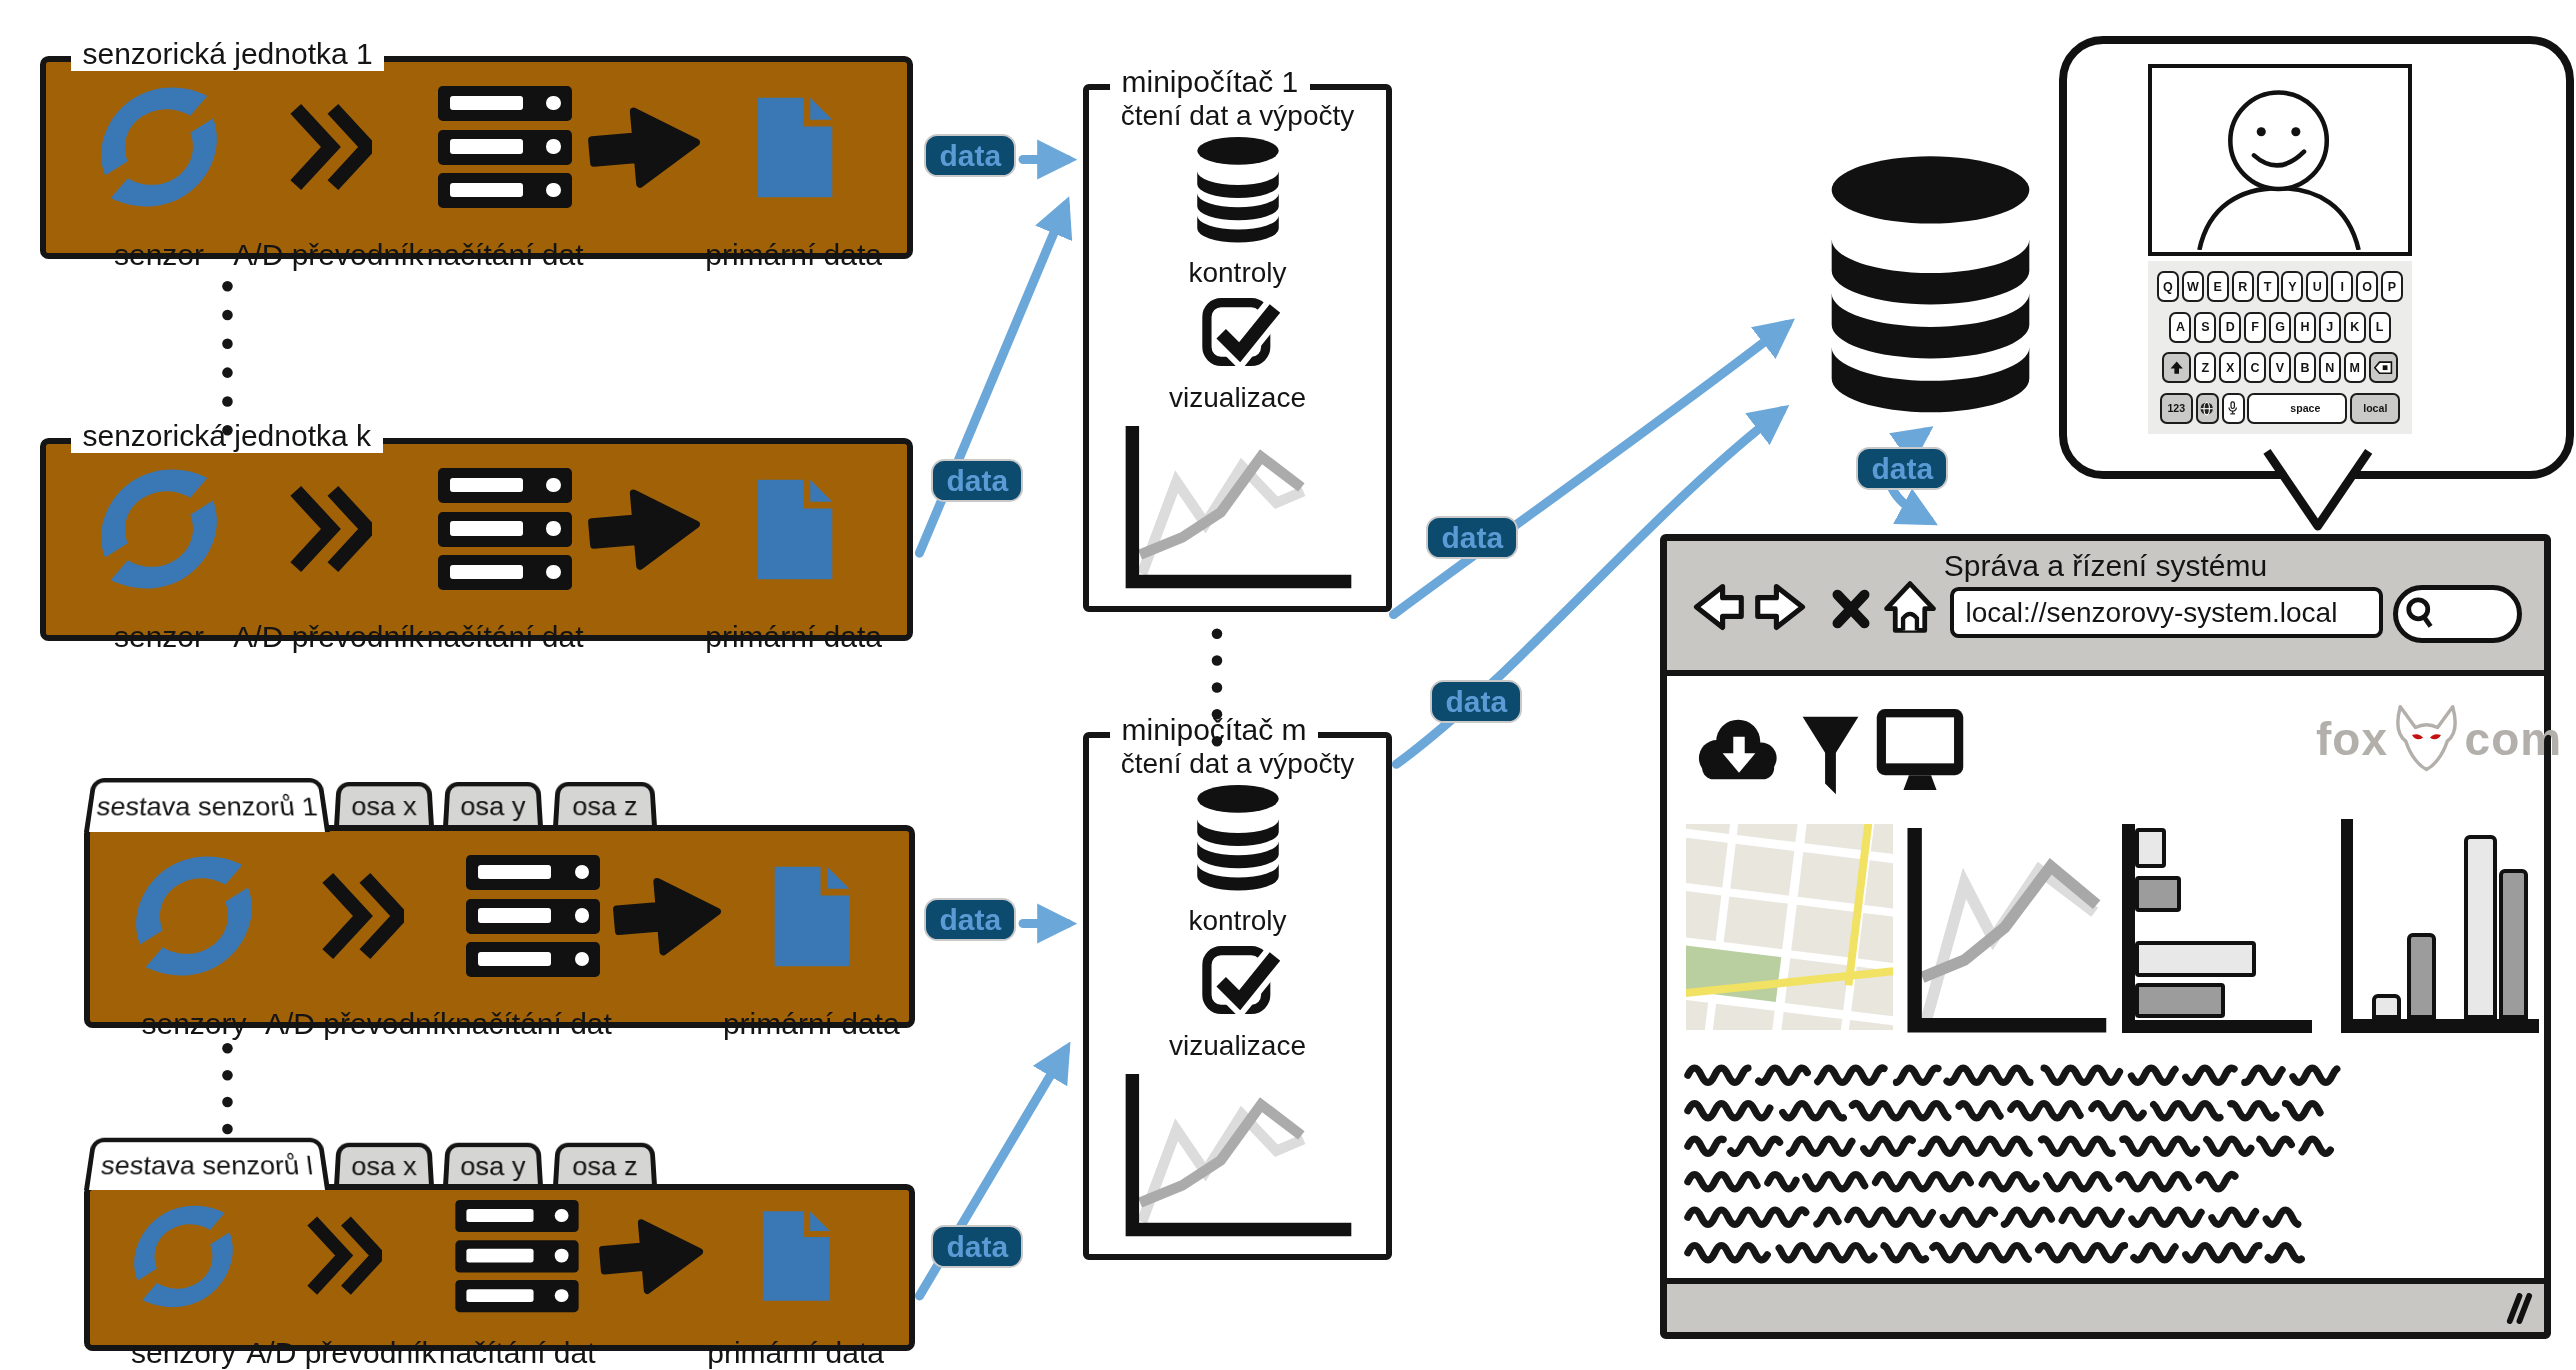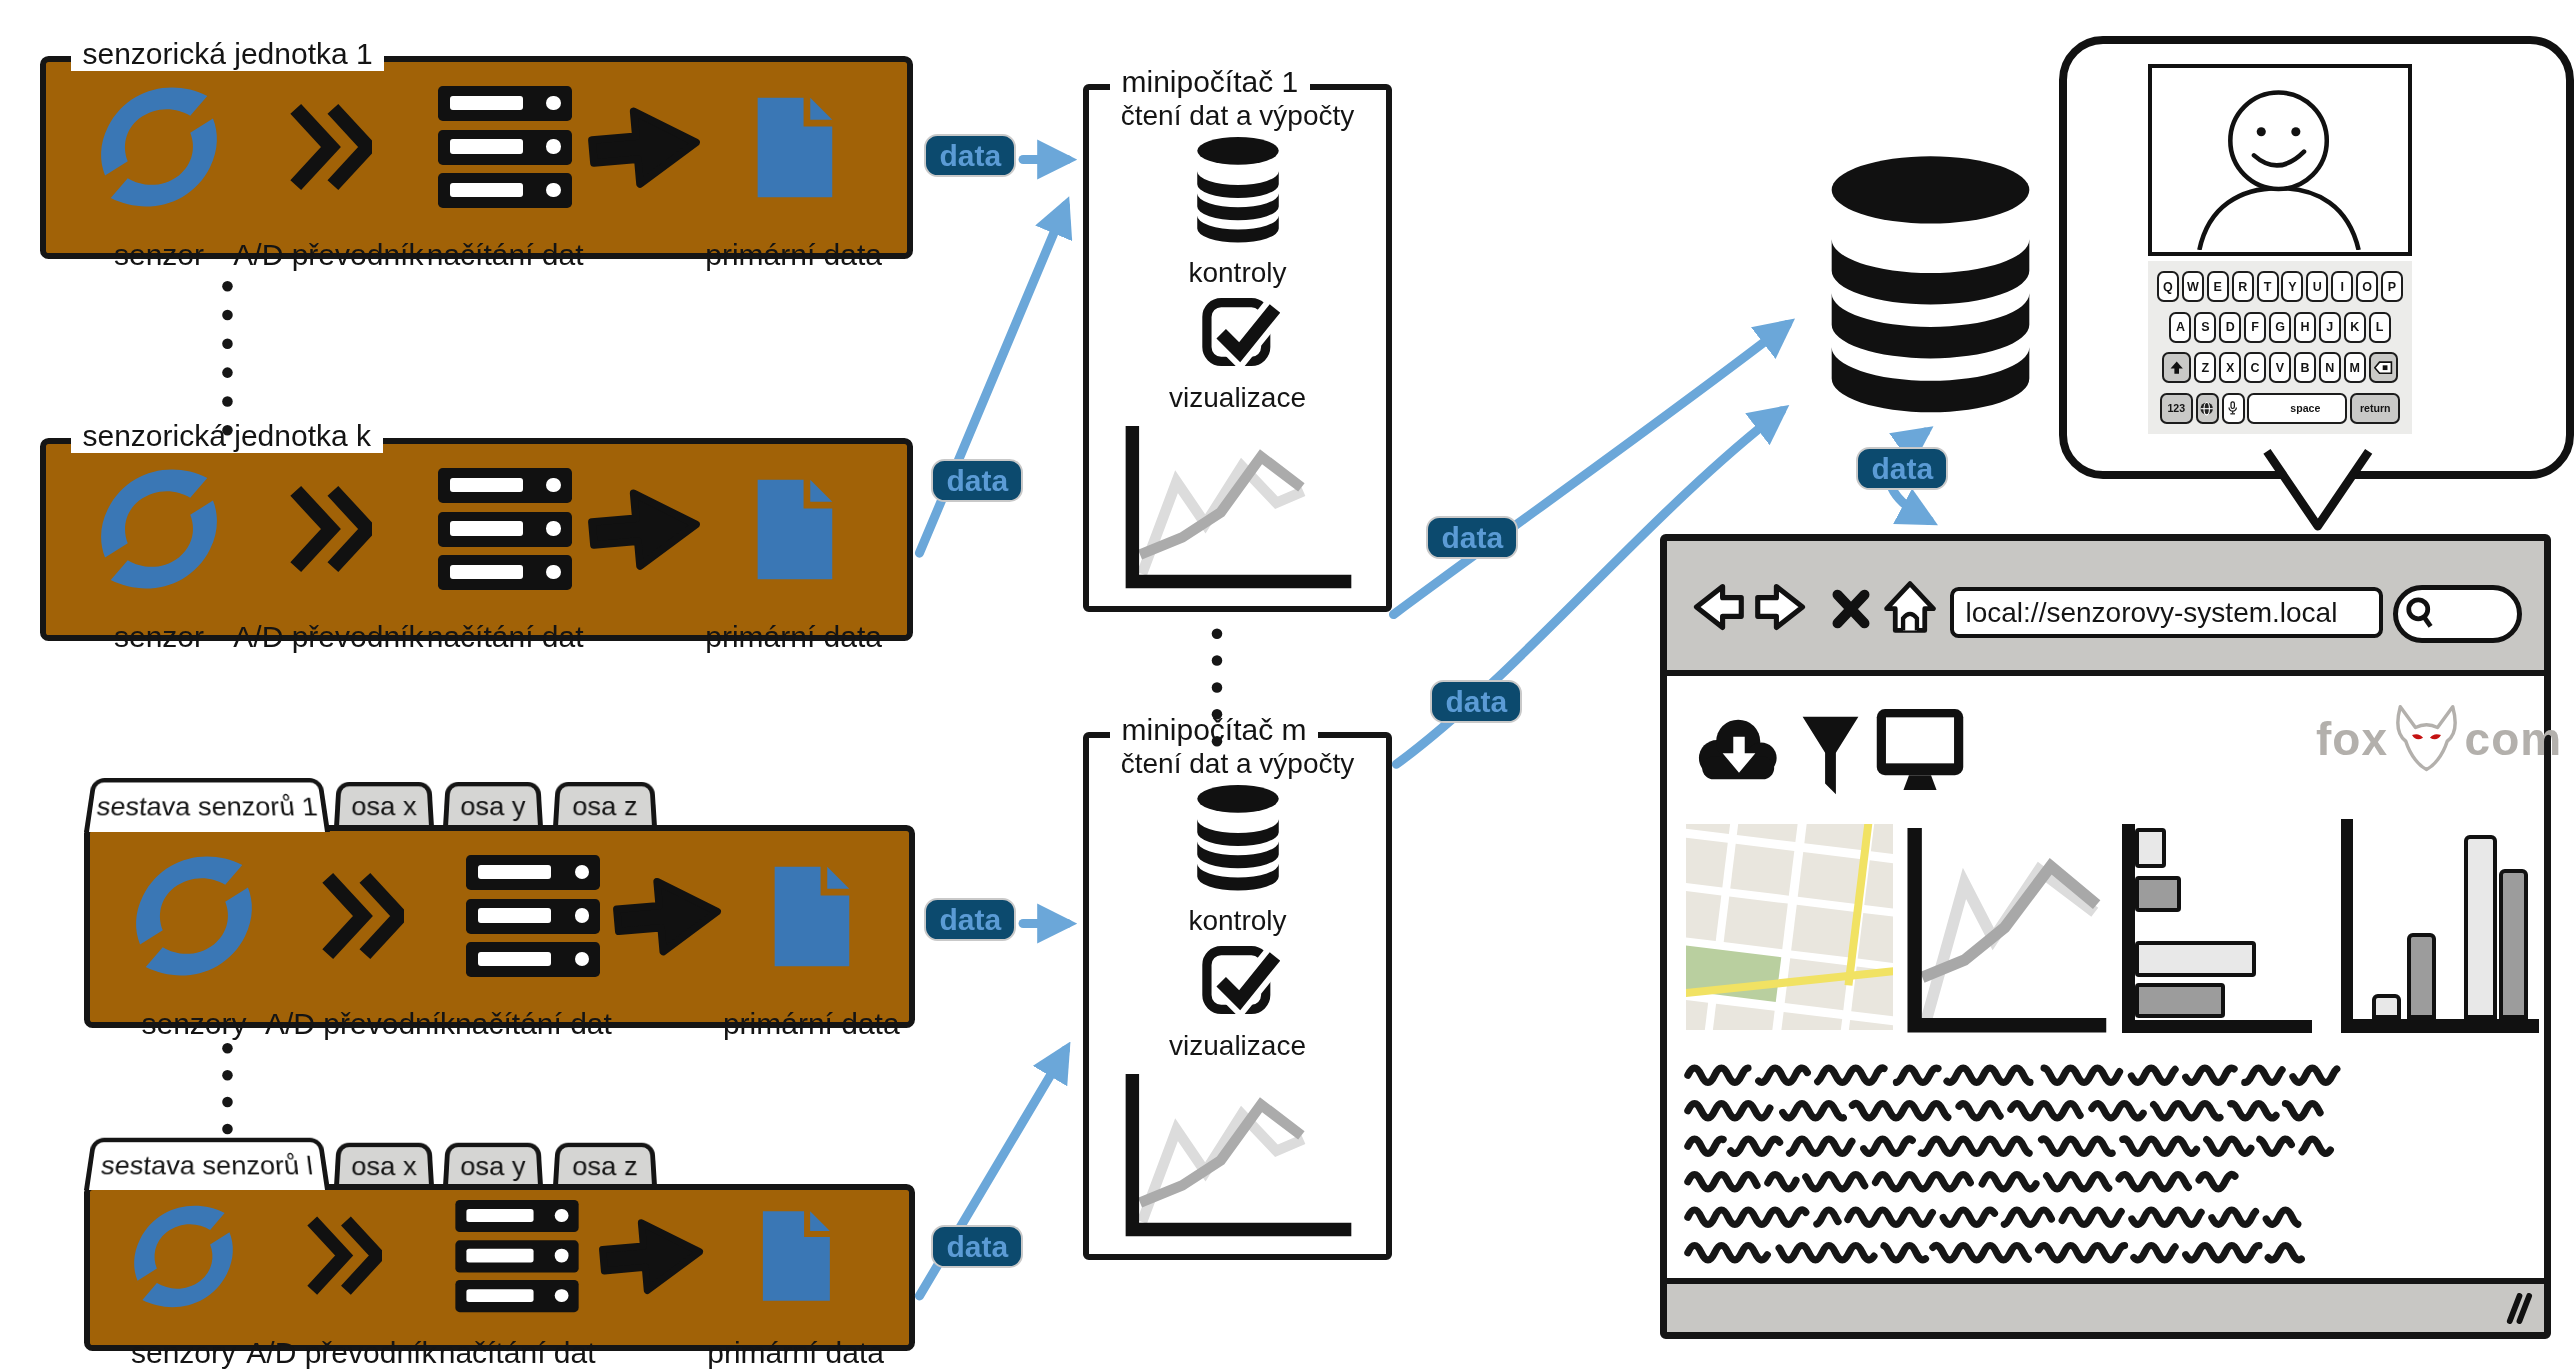--- a/index.html
+++ b/index.html
@@ -429,27 +429,28 @@
         </div>
         <div class="key w24">
           <svg width="13.4" height="16.3" viewBox="0 0 20 22">
             <rect x="7.5" y="1.5" width="5" height="10" rx="2.5" fill="none" stroke="#111" stroke-width="1.8"></rect>
             <path d="M4.5 10 A5.5 5.5 0 0 0 15.5 10" fill="none" stroke="#111" stroke-width="1.8"></path>
             <line x1="10" y1="15.5" x2="10" y2="18.5" stroke="#111" stroke-width="1.8"></line>
             <line x1="6.5" y1="19.5" x2="13.5" y2="19.5" stroke="#111" stroke-width="1.8"></line>
           </svg>
         </div>
         <div class="key w104 space">space</div>
-        <div class="key g w52">return</div>
+        <div class="key g w52">local</div>
       </div>
     </div>
   </div>
 
   <div class="browser">
     <div class="titlebar">
+      <div class="wtitle">Správa a řízení systému</div>
       <div class="abs" style="left:21px;top:38px;">
         <svg width="58" height="56" viewBox="0 0 60 60">
           <path d="M36 8 L8 30 L36 52 V40 H56 V20 H36 Z" fill="#fff" stroke="#111" stroke-width="5.5" stroke-linejoin="round"></path>
         </svg>
       </div>
       <div class="abs" style="left:86px;top:38px;">
         <svg width="58" height="56" viewBox="0 0 60 60">
           <path d="M24 8 L52 30 L24 52 V40 H4 V20 H24 Z" fill="#fff" stroke="#111" stroke-width="5.5" stroke-linejoin="round"></path>
         </svg>
       </div>

